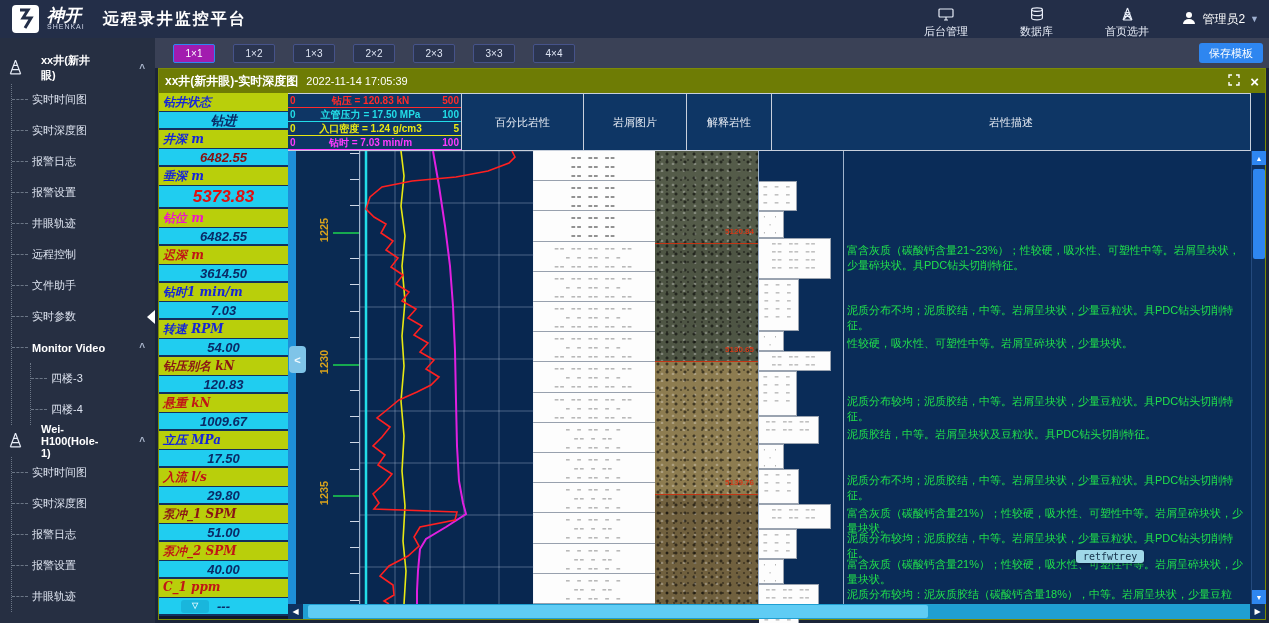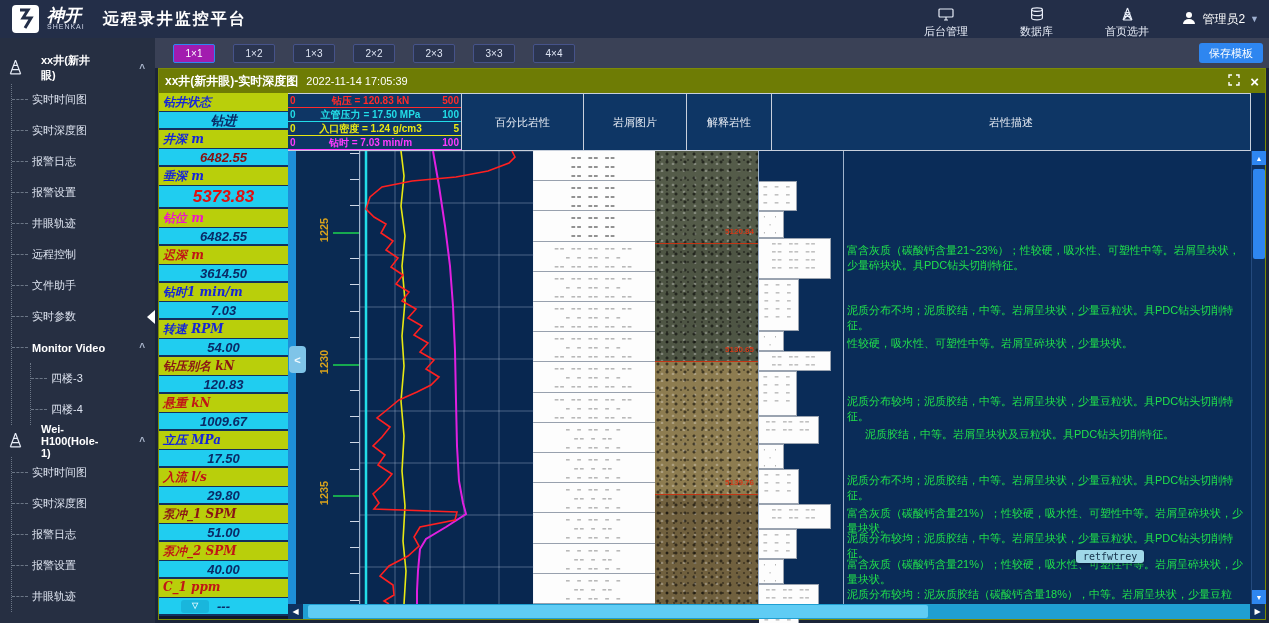--- a/index.html
+++ b/index.html
@@ -540,21 +540,21 @@
             </div>
             <div class="interp-blk" style="top: 463px; height: 25px; width: 40px;">
               <div>─ ─ ─</div>
             </div>
           </div>
         <div class="desc" id="desc-col">
             <p style="top: 92px;">富含灰质（碳酸钙含量21~23%）；性较硬，吸水性、可塑性中等。岩屑呈块状，少量碎块状。具PDC钻头切削特征。</p>
             <p style="top: 152px;">泥质分布不均；泥质胶结，中等。岩屑呈块状，少量豆粒状。具PDC钻头切削特征。</p>
             <p style="top: 185px;">性较硬，吸水性、可塑性中等。岩屑呈碎块状，少量块状。</p>
             <p style="top: 243px;">泥质分布较均；泥质胶结，中等。岩屑呈块状，少量豆粒状。具PDC钻头切削特征。</p>
-            <p style="top: 276px; margin-left: 18px;">泥质胶结，中等。岩屑呈块状及豆粒状。具PDC钻头切削特征。</p>
+            <p style="top: 276px;">泥质胶结，中等。岩屑呈块状及豆粒状。具PDC钻头切削特征。</p>
             <p style="top: 322px;">泥质分布不均；泥质胶结，中等。岩屑呈块状，少量豆粒状。具PDC钻头切削特征。</p>
             <p style="top: 355px;">富含灰质（碳酸钙含量21%）；性较硬，吸水性、可塑性中等。岩屑呈碎块状，少量块状。</p>
             <p style="top: 380px;">泥质分布较均；泥质胶结，中等。岩屑呈块状，少量豆粒状。具PDC钻头切削特征。</p>
             <p style="top: 406px;">富含灰质（碳酸钙含量21%）；性较硬，吸水性、可塑性中等。岩屑呈碎块状，少量块状。</p>
             <p style="top: 436px;">泥质分布较均：泥灰质胶结（碳酸钙含量18%），中等。岩屑呈块状，少量豆粒状。具PDC钻头切削特征。</p>
             <div class="tooltip" style="left: 232px; top: 399px;">retfwtrey</div>
           </div>
         <div class="vscroll">
           <div class="vs-btn" style="top:0">▲</div>
           <div class="vs-thumb" style="top:18px;height:90px"></div>

